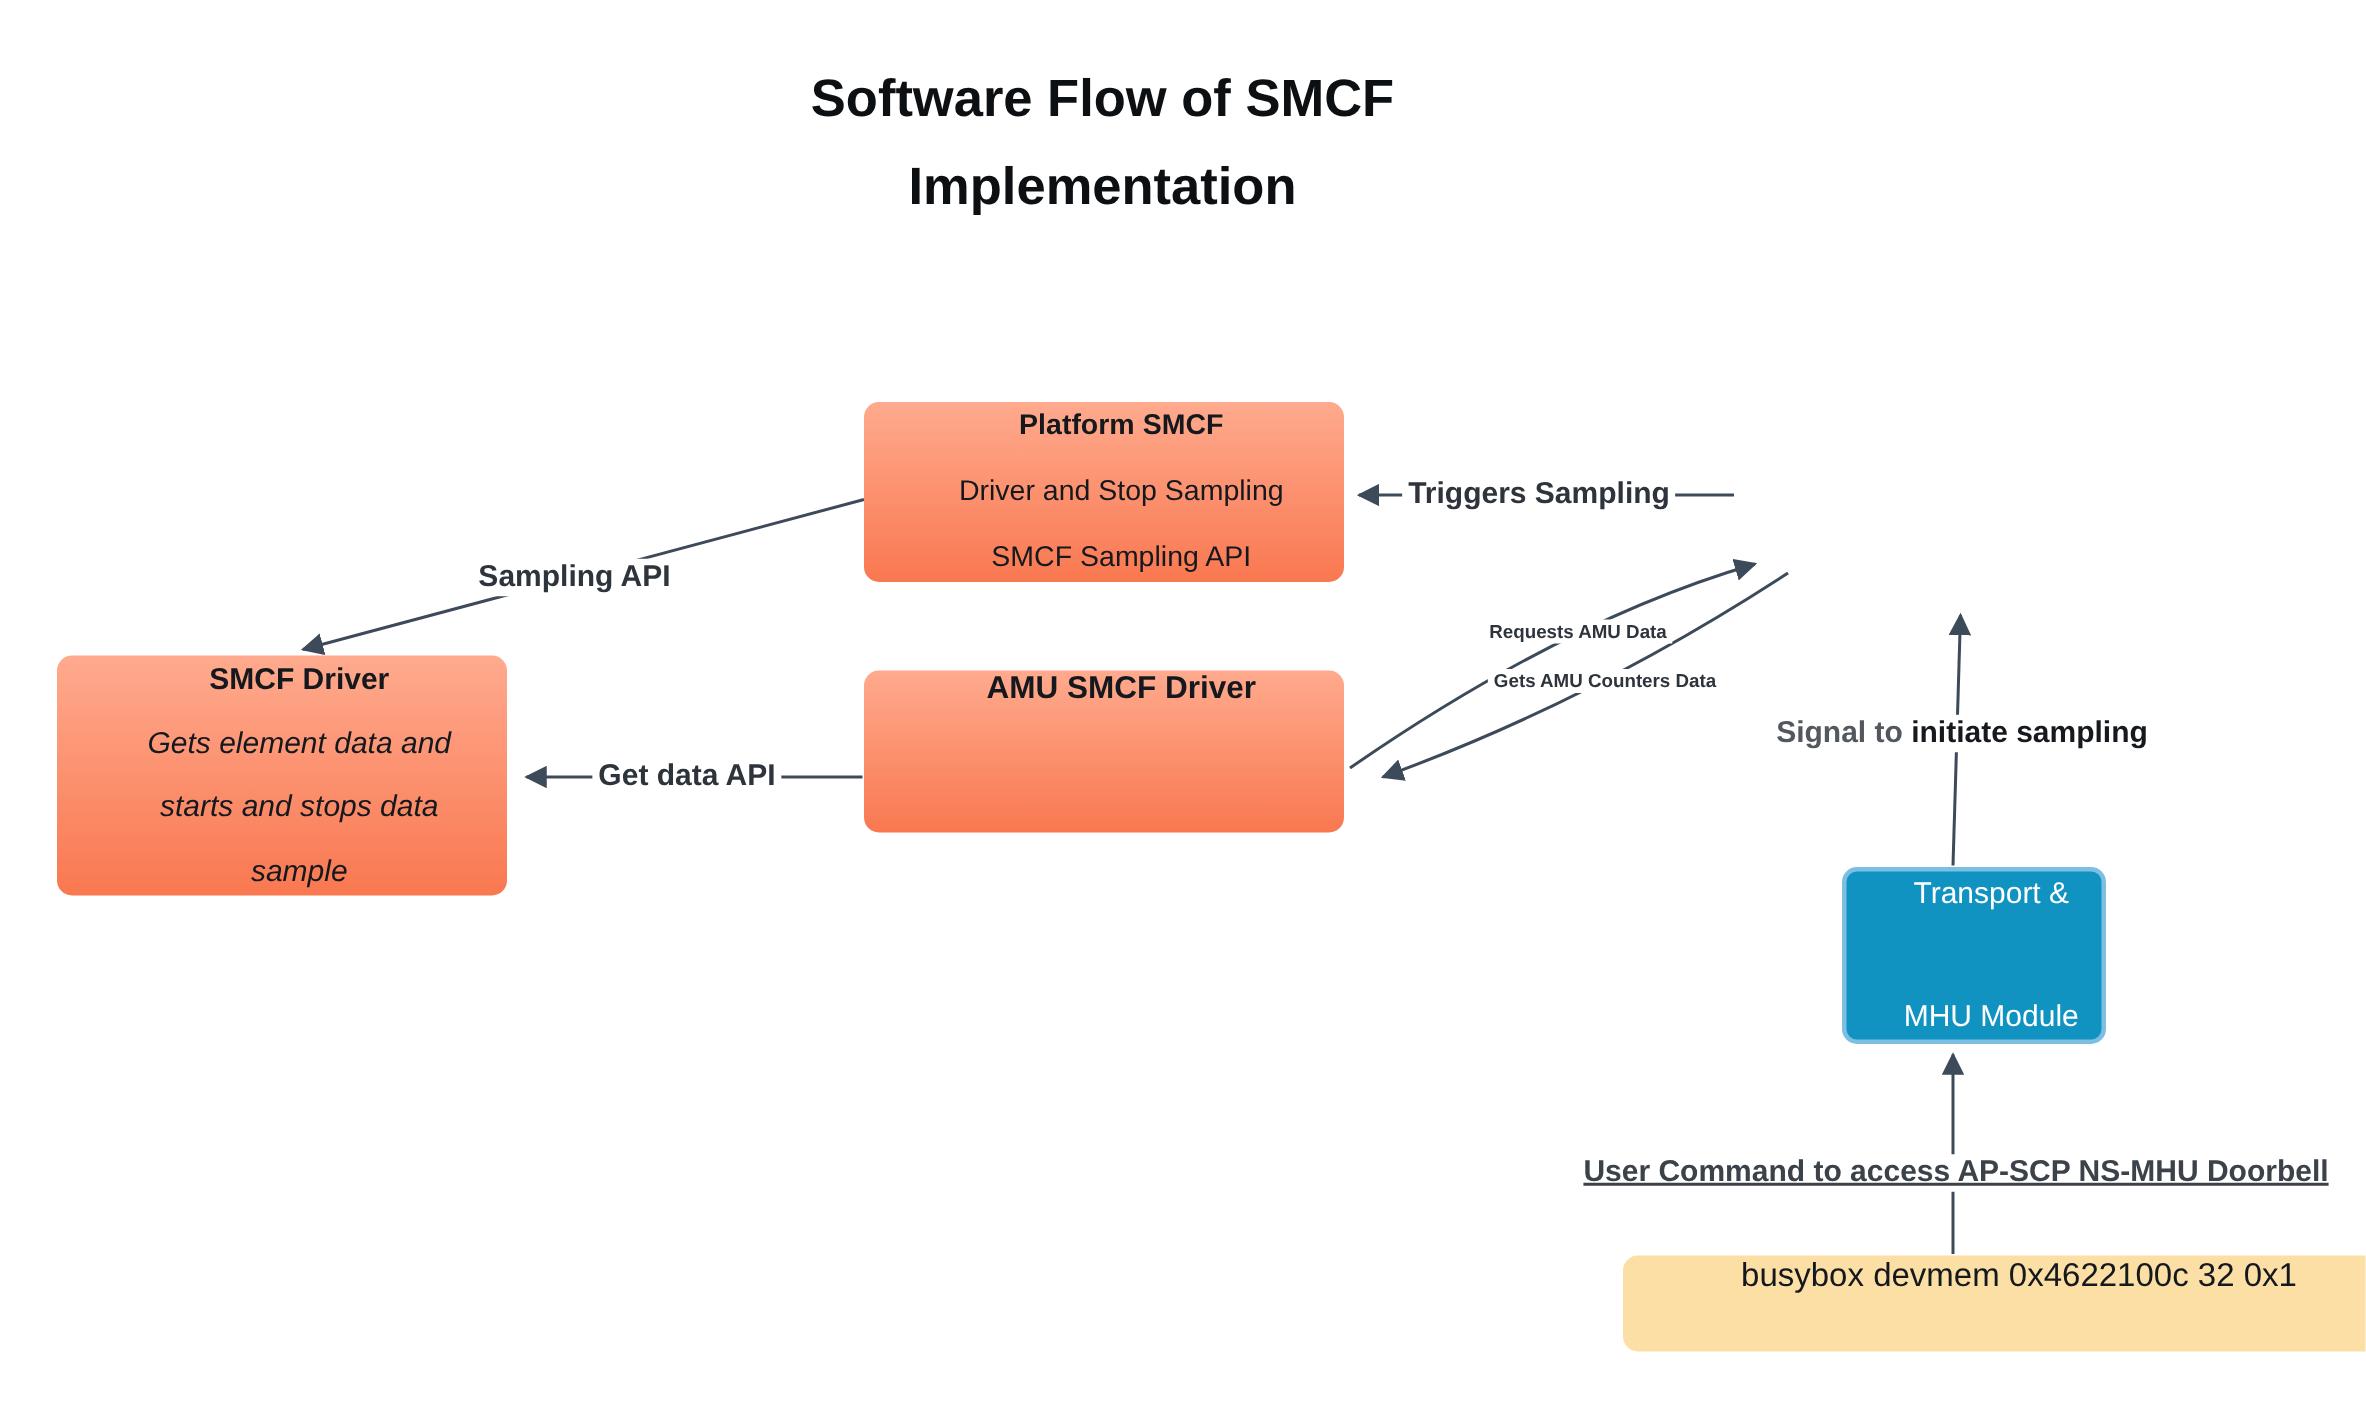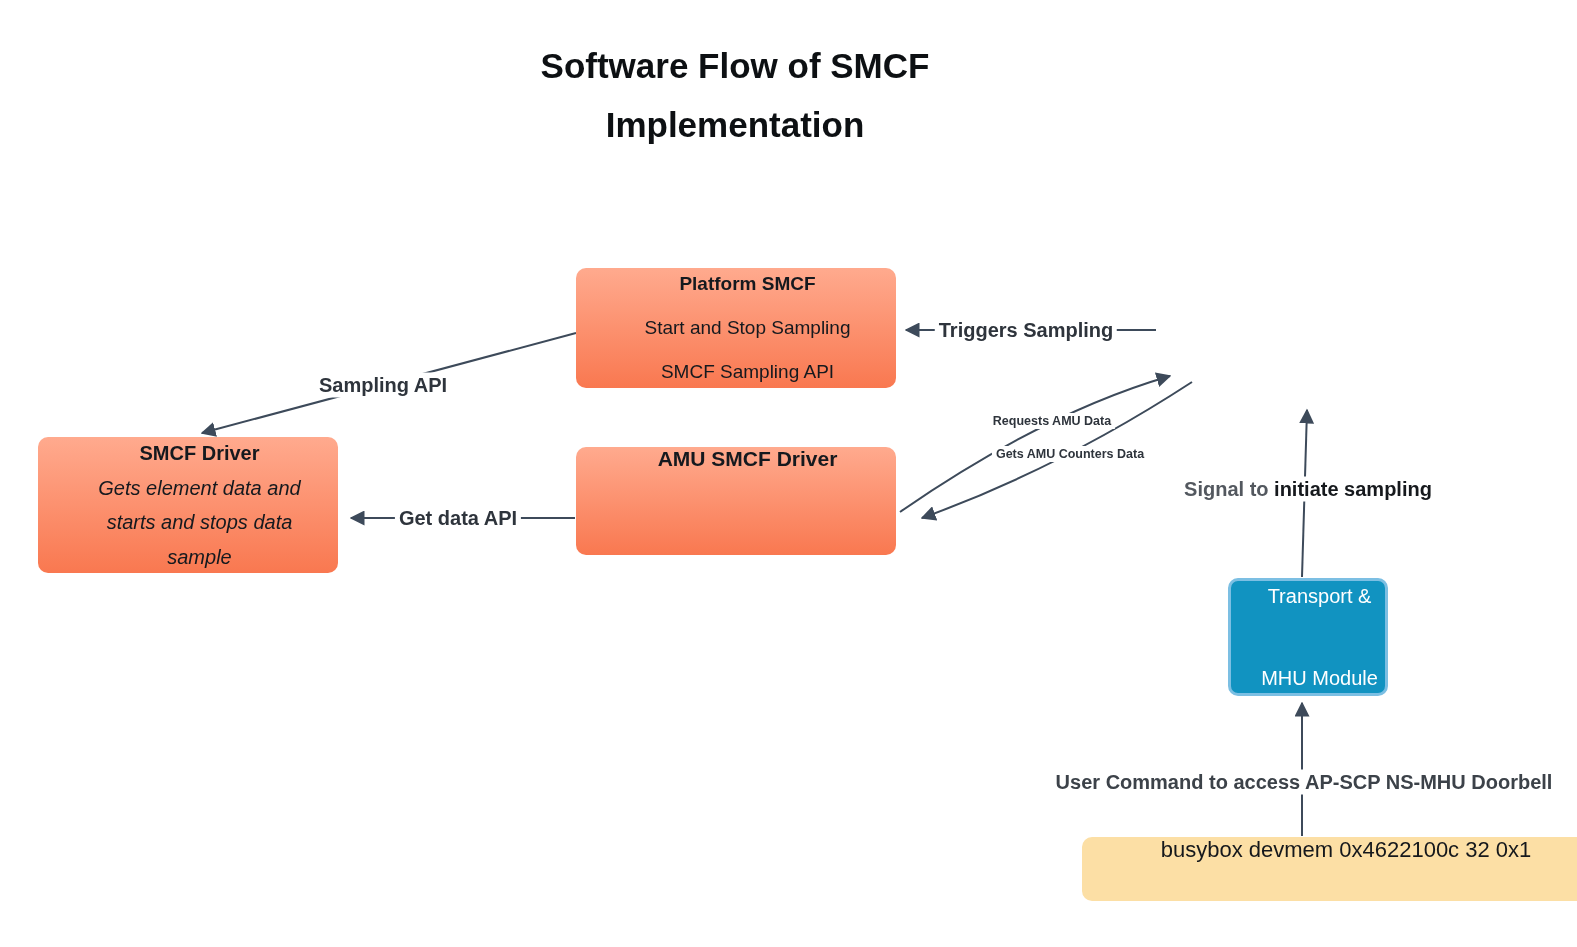--- a/index.html
+++ b/index.html
@@ -40,32 +40,32 @@
   }
   .orange {
     background: linear-gradient(180deg, var(--box-top) 0%, var(--box-bottom) 100%);
     border-radius: 10px;
     color: #15191e;
   }
   .node-title { font-weight: bold; }
   .italic { font-style: italic; }
 
   #platform-smcf { left: 576px; top: 268px; width: 320px; height: 120px; font-size: 19px; line-height: 32px; }
-  #smcf-driver   { left: 38px;  top: 437px; width: 300px; height: 136px; font-size: 20px; line-height: 32px; }
+  #smcf-driver   { left: 38px;  top: 437px; width: 300px; height: 160px; font-size: 20px; line-height: 32px; }
   #amu-smcf-driver { left: 576px; top: 447px; width: 320px; height: 108px; font-size: 21px; font-weight: bold; }
 
   #smcf-client {
     left: 1155px; top: 261px; width: 297px; height: 137px;
     border-radius: 50%;
     background: var(--client-fill);
     color: #ffffff; font-size: 21px; letter-spacing: 1px;
   }
 
   #transport-mhu {
-    left: 1228px; top: 578px; width: 160px; height: 118px;
+    left: 1228px; top: 578px; width: 176px; height: 118px;
     background: var(--module-fill);
     border: 3px solid var(--module-border);
     border-radius: 10px;
     color: #ffffff; font-size: 20px; line-height: 30px;
   }
 
   #busybox-command {
     left: 1082px; top: 837px; width: 505px; height: 64px;
     background: var(--command-fill);
     border-radius: 10px;
@@ -85,21 +85,21 @@
   .lbl-lg { font-size: 20px; }
   .lbl-sm { font-size: 12.5px; }
   #lbl-triggers { left: 1026px; top: 330px; }
   #lbl-sampling { left: 383px;  top: 385px; }
   #lbl-getdata  { left: 458px;  top: 518px; }
   #lbl-requests { left: 1052px; top: 421px; }
   #lbl-gets     { left: 1070px; top: 454px; }
   #lbl-signal   { left: 1308px; top: 489px; }
   #lbl-signal .muted { color: #53585f; }
   #lbl-signal .strong { color: #16191d; }
-  #lbl-usercmd  { left: 1304px; top: 782px; color: #3c4249; }
+  #lbl-usercmd  { left: 1304px; top: 782px; color: #3c4249; text-decoration: underline; }
 </style>
 </head>
 <body>
 
 <div class="stage">
 
   <div id="title">
     <div>Software Flow of SMCF</div>
     <div>Implementation</div>
   </div>
@@ -114,21 +114,21 @@
     <path class="edge" d="M 576 333 L 202 433" marker-end="url(#arr)"></path>
     <path class="edge" d="M 575 518 L 351 518" marker-end="url(#arr)"></path>
     <path class="edge" d="M 900 512 Q 1043 413 1170 376" marker-end="url(#arr)"></path>
     <path class="edge" d="M 1192 382 Q 1060 468 922 518" marker-end="url(#arr)"></path>
     <path class="edge" d="M 1302 577 L 1307 410" marker-end="url(#arr)"></path>
     <path class="edge" d="M 1302 836 L 1302 703" marker-end="url(#arr)"></path>
   </svg>
 
   <div class="node orange" id="platform-smcf">
     <div class="node-title">Platform SMCF</div>
-    <div>Start and Stop Sampling</div>
+    <div>Driver and Stop Sampling</div>
     <div>SMCF Sampling API</div>
   </div>
 
 
   <div class="node orange" id="smcf-driver">
     <div class="node-title">SMCF Driver</div>
     <div class="italic">Gets element data and</div>
     <div class="italic">starts and stops data</div>
     <div class="italic">sample</div>
   </div>

